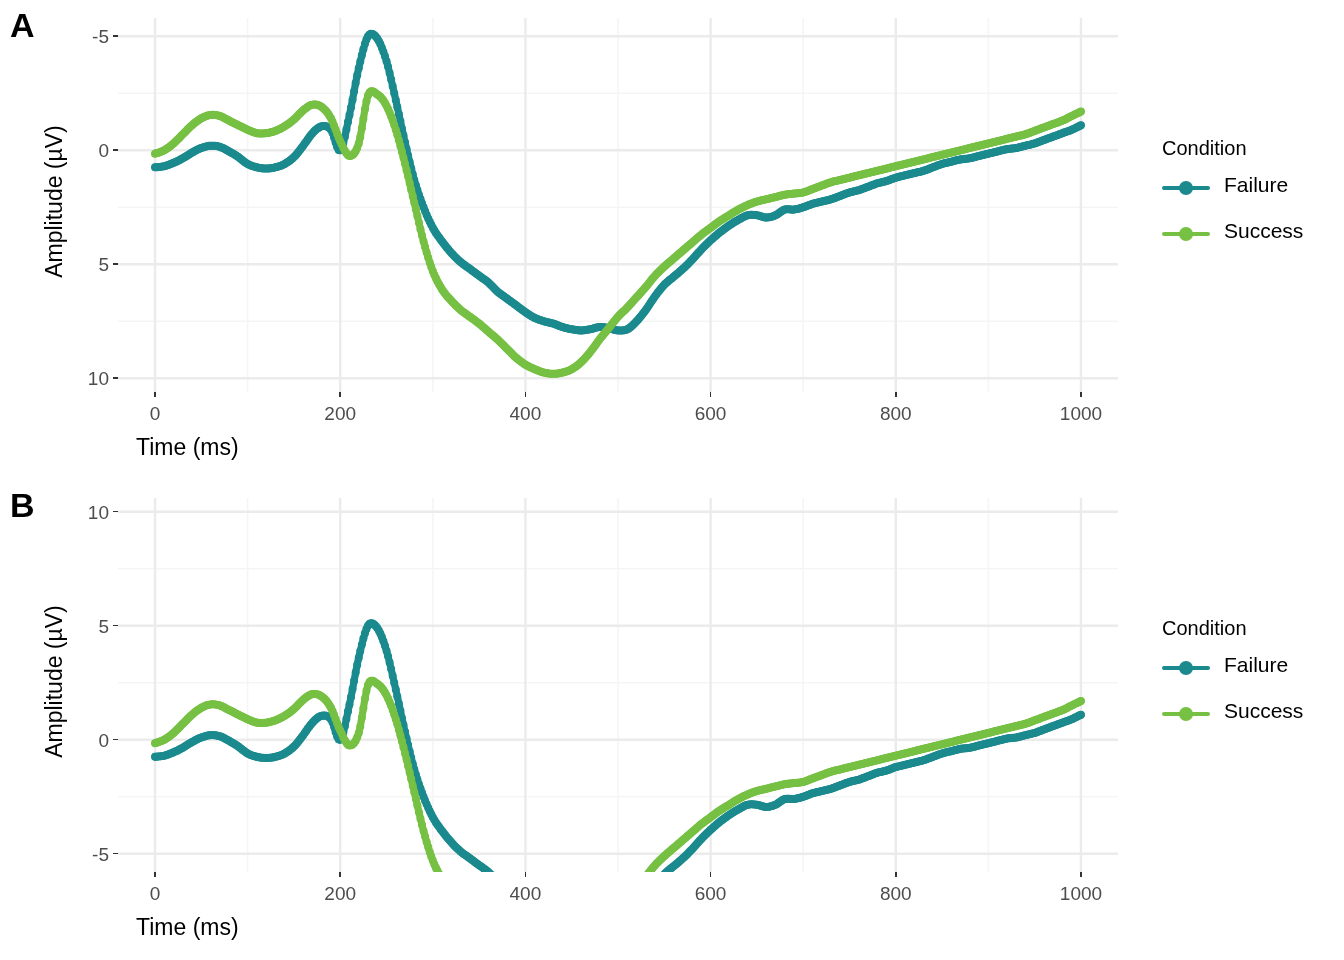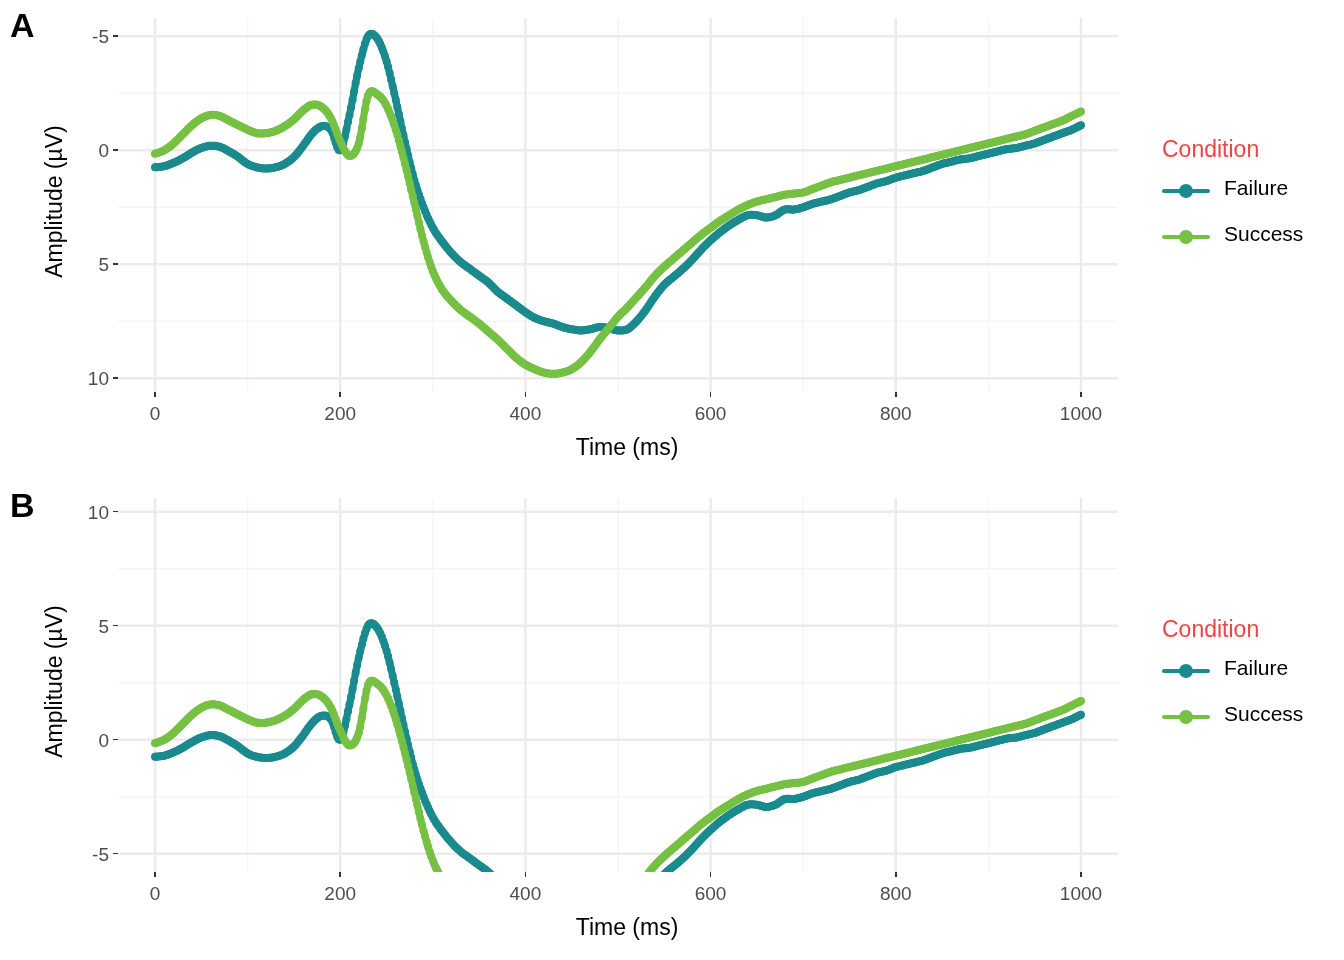--- a/index.html
+++ b/index.html
@@ -22,41 +22,41 @@
   .ylab{
     position:absolute;
     left:-96px;top:188px;
     width:300px;text-align:center;
     font-size:23px;color:#000000;
     transform:rotate(-90deg);
     transform-origin:center center;
   }
   .xlab{
     position:absolute;left:136px;width:982px;
-    text-align:center;font-size:23px;color:#000000;
+    font-size:23px;color:#000000;
   }
   #xlab-a{top:434px;}
   #xlab-b{top:434px;}
 
   .plotbox{position:absolute;background:#ffffff;}
   .ytick-label{
     position:absolute;right:0;text-align:right;
     font-size:19px;color:#4d4d4d;line-height:1;
     transform:translateY(-50%);
   }
   .xtick-label{
     position:absolute;text-align:center;
     font-size:19px;color:#4d4d4d;line-height:1;
     transform:translateX(-50%);
   }
   .tick-mark{position:absolute;background:#333333;}
 
   .legend{position:absolute;}
   .legend-title{
-    font-size:23px;color:#ef4444;margin:0 0 16px 0;line-height:1;
+    font-size:20px;color:#000000;margin:0 0 16px 0;line-height:1;
   }
   .legend-row{
     display:flex;height:46px;
   }
   .legend-key{
     position:relative;width:48px;height:28px;margin-right:14px;
     flex:0 0 48px;
   }
   .legend-key .lkline{
     position:absolute;left:0;top:12px;width:48px;height:4px;border-radius:2px;

